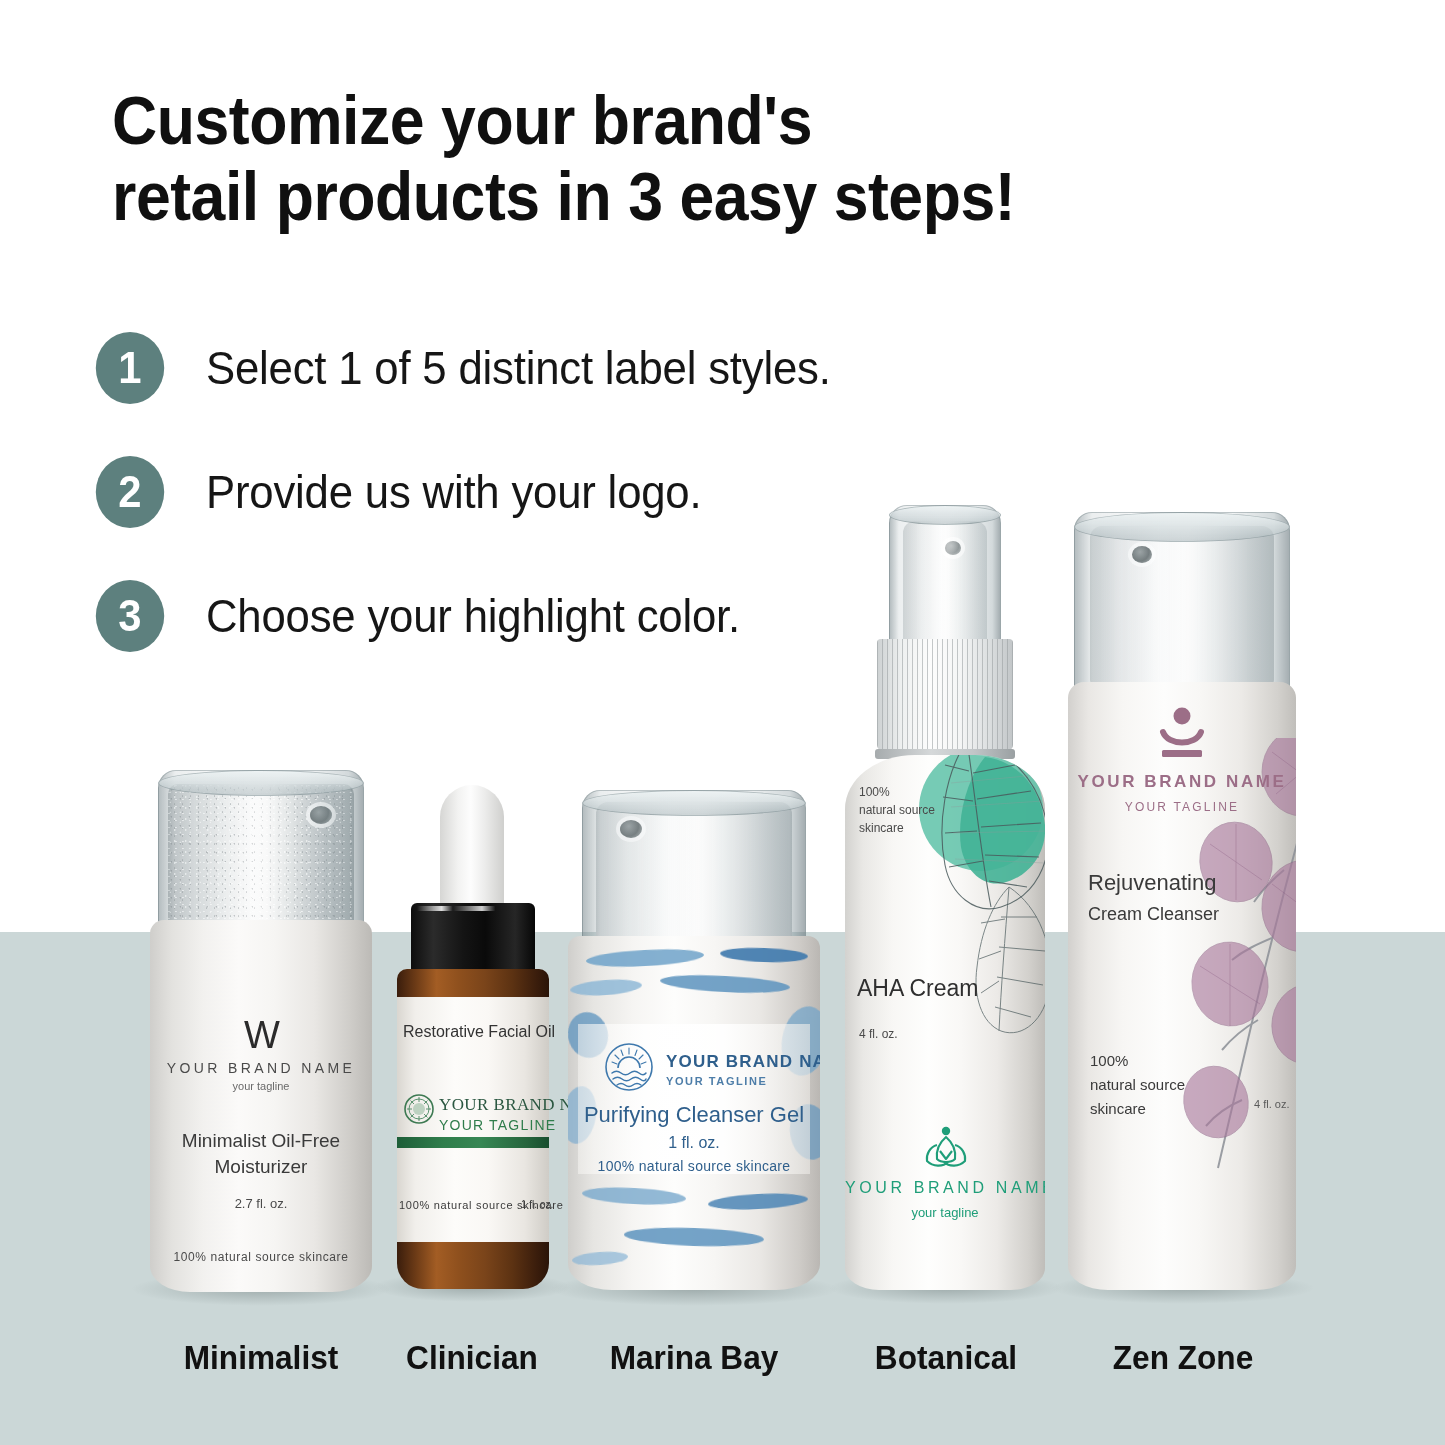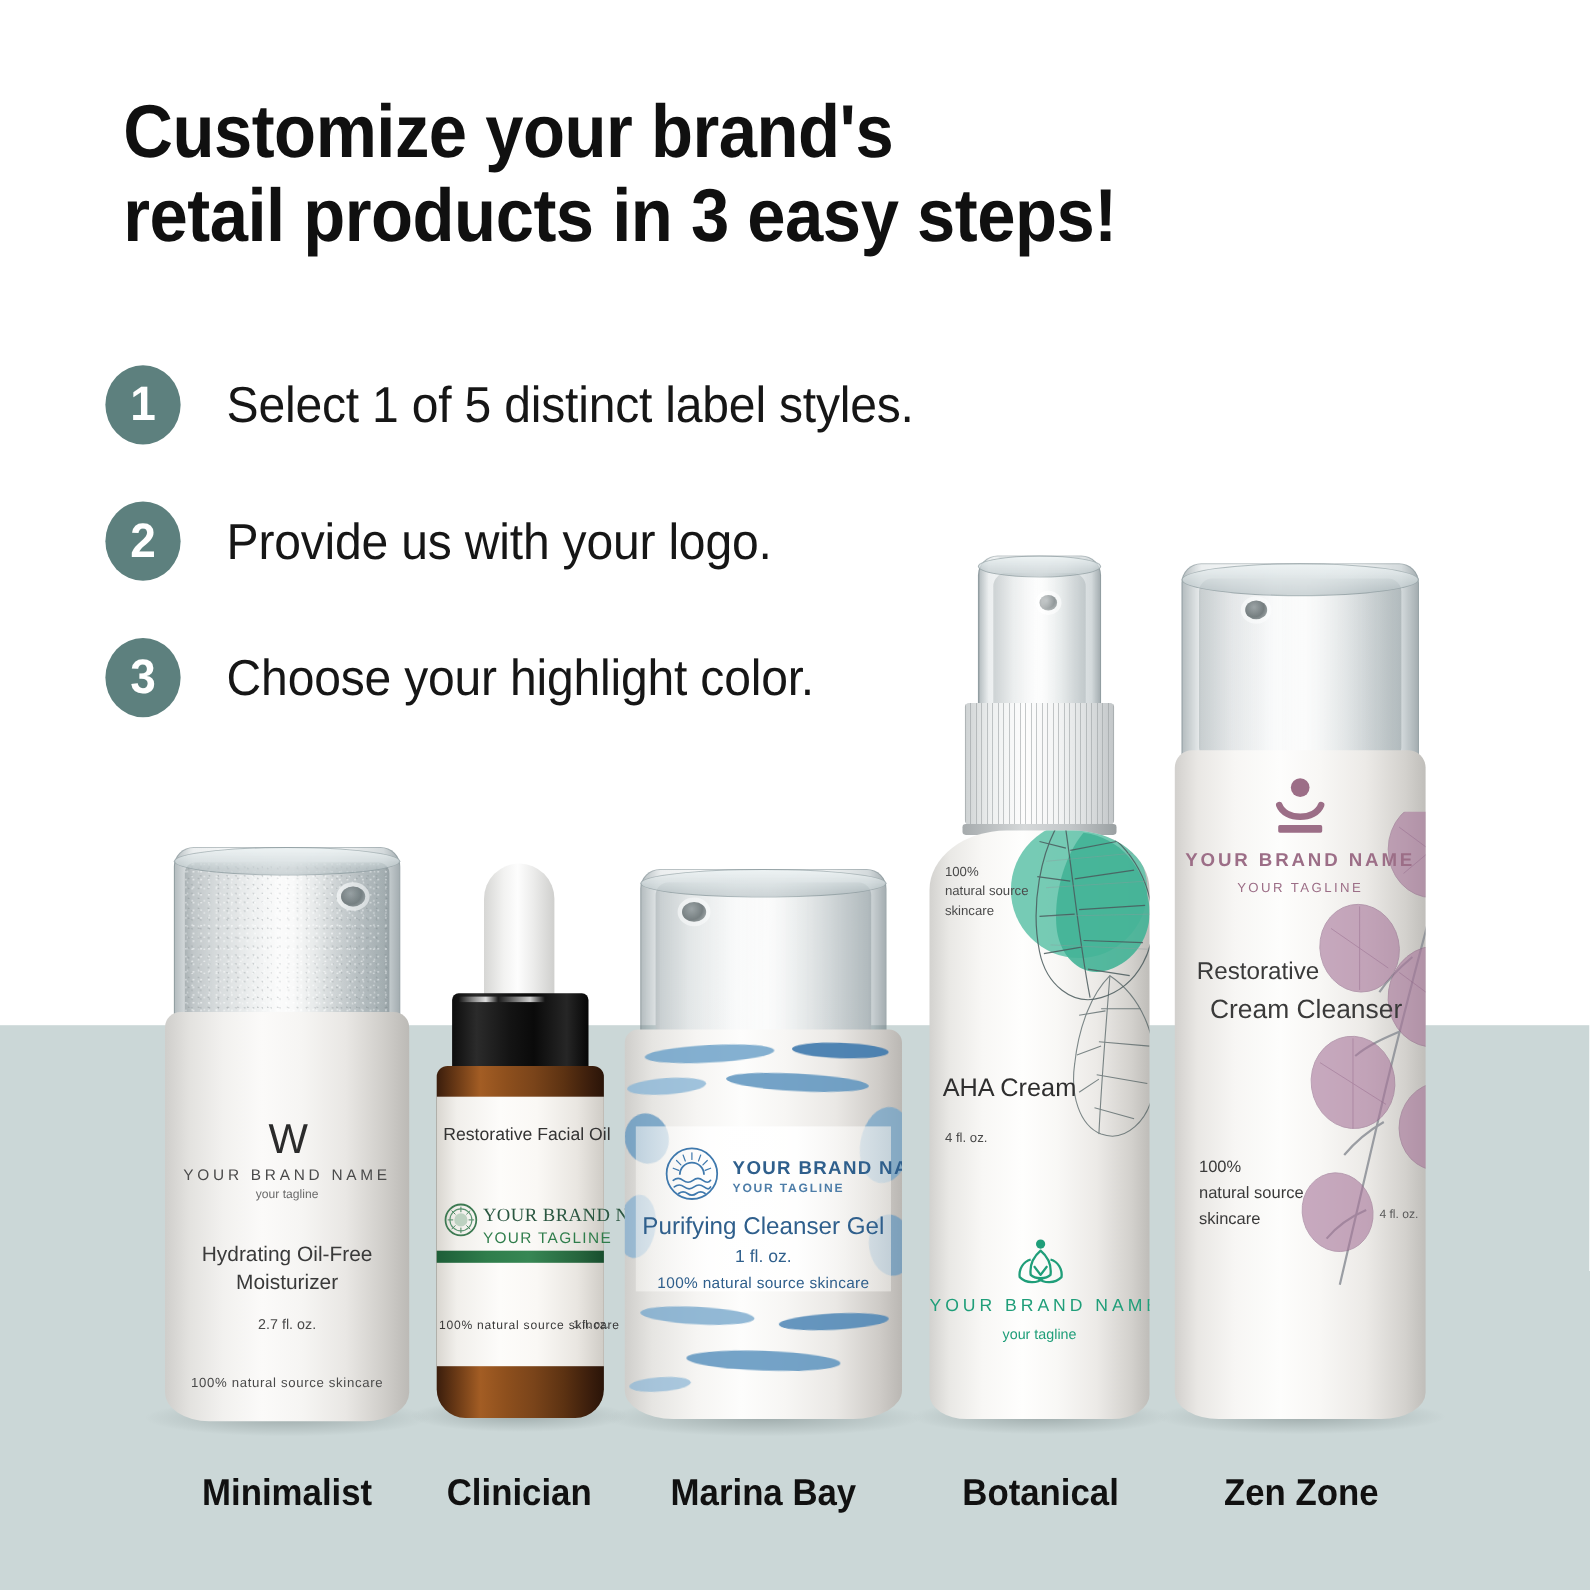--- a/index.html
+++ b/index.html
@@ -259,21 +259,21 @@
           <div class="dome-top"></div>
         </div>
       </div>
       <div class="bottle">
 
         <svg class="lbl" style="left:0; top:96px; width:222px; height:40px;" viewBox="0 0 222 40">
           <text x="111" y="32" text-anchor="middle" font-family="Liberation Sans, sans-serif" font-size="38" font-weight="400" fill="#2b2b2b" letter-spacing="-2">W</text>
         </svg>
         <div class="lbl thin" style="left:0; top:140px; width:222px; font-size:14px; letter-spacing:3.4px; color:#4a4a4a;">YOUR BRAND NAME</div>
         <div class="lbl" style="left:0; top:160px; width:222px; font-size:11px; color:#6a6a6a; font-family:'Liberation Sans', sans-serif;">your tagline</div>
-        <div class="lbl thin" style="left:0; top:210px; width:222px; font-size:19px; color:#3a3a3a;">Hydrating Oil-Free</div>
+        <div class="lbl thin" style="left:0; top:210px; width:222px; font-size:19px; color:#3a3a3a;">Minimalist Oil-Free</div>
         <div class="lbl thin" style="left:0; top:236px; width:222px; font-size:19px; color:#3a3a3a;">Moisturizer</div>
         <div class="lbl thin" style="left:0; top:276px; width:222px; font-size:13px; color:#4a4a4a;">2.7 fl. oz.</div>
         <div class="lbl thin" style="left:0; top:330px; width:222px; font-size:12px; letter-spacing:.6px; color:#4a4a4a;">100% natural source skincare</div>
       </div>
     </div>
     <div class="caption" style="left:150px; top:1338px; width:222px;">Minimalist</div>
 
     <div class="shadow" style="left:372px; top:1272px; width:200px; height:30px;"></div>
     <div class="product" id="p-clinician">
       <div class="bulb"></div>
@@ -457,22 +457,22 @@
         </svg>
 
         <svg style="position:absolute; left:86px; top:24px; width:56px; height:56px;" viewBox="0 0 56 56">
           <circle cx="28" cy="10" r="8.5" fill="#9c6e87"></circle>
           <path d="M9 26 C14 40 42 40 47 26" fill="none" stroke="#9c6e87" stroke-width="6" stroke-linecap="round"></path>
           <rect x="8" y="44" width="40" height="7" rx="1.5" fill="#9c6e87"></rect>
         </svg>
         <div class="lbl thin" style="left:0; top:90px; width:228px; font-size:17px; letter-spacing:2.6px; color:#9c6e87; font-weight:700;">YOUR BRAND NAME</div>
         <div class="lbl thin" style="left:0; top:118px; width:228px; font-size:12px; letter-spacing:2.2px; color:#9c6e87;">YOUR TAGLINE</div>
 
-        <div class="thin" style="position:absolute; left:20px; top:188px; font-size:22px; color:#3a3a3a;">Restorative</div>
-        <div class="thin" style="position:absolute; left:32px; top:222px; font-size:24px; color:#3a3a3a;">Cream Cleanser</div>
+        <div class="thin" style="position:absolute; left:20px; top:188px; font-size:22px; color:#3a3a3a;">Rejuvenating</div>
+        <div class="thin" style="position:absolute; left:20px; top:222px; font-size:18px; color:#3a3a3a;">Cream Cleanser</div>
 
         <div class="thin" style="position:absolute; left:22px; top:370px; font-size:15px; color:#3a3a3a;">100%</div>
         <div class="thin" style="position:absolute; left:22px; top:394px; font-size:15px; color:#3a3a3a;">natural source</div>
         <div class="thin" style="position:absolute; left:22px; top:418px; font-size:15px; color:#3a3a3a;">skincare</div>
         <div class="thin" style="position:absolute; left:186px; top:416px; font-size:11px; color:#5a5a5a;">4 fl. oz.</div>
       </div>
     </div>
     <div class="caption" style="left:1050px; top:1338px; width:266px;">Zen Zone</div>
 
   </div>

